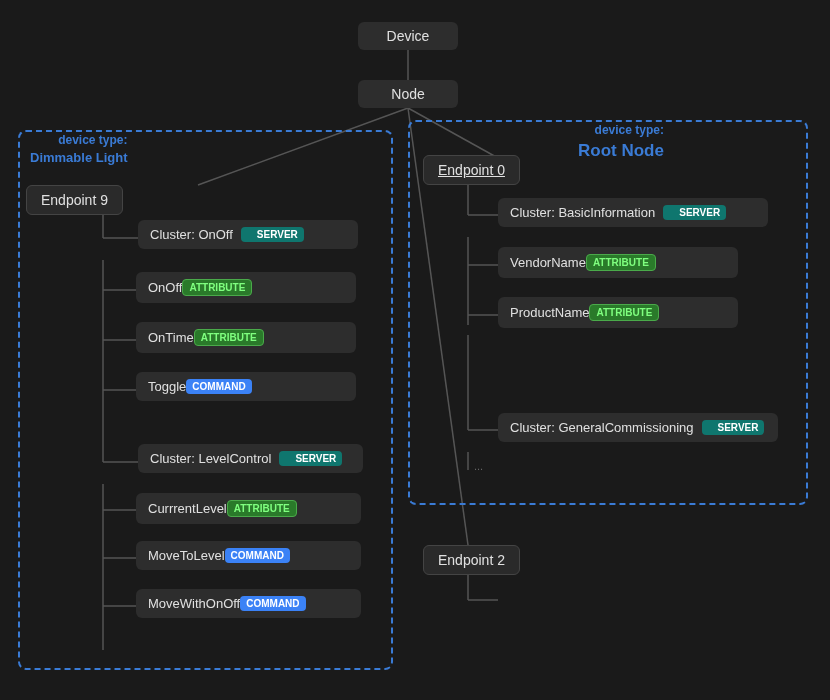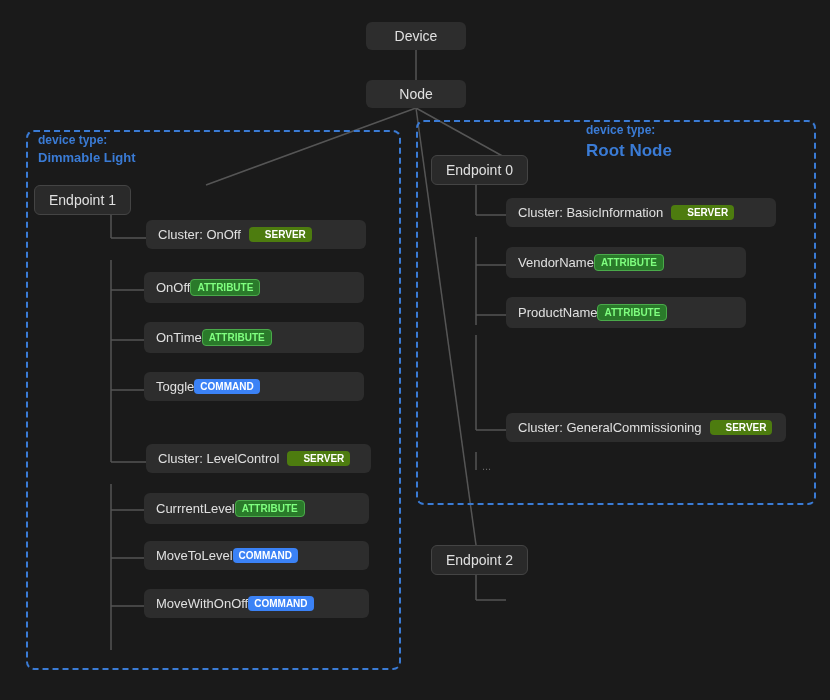--- a/index.html
+++ b/index.html
@@ -7,23 +7,24 @@
       background: #1a1a1a;
       font-family: 'Segoe UI', Arial, sans-serif;
       width: 830px;
       height: 700px;
       overflow: hidden;
       position: relative;
     }
 
     .diagram {
       position: absolute;
-      top: 0; left: 16px;
+      top: 0; left: 8px;
       width: 752px;
       height: 700px;
+      text-align: right;
     }
 
     
     .node-box {
       position: absolute;
       background: #2d2d2d;
       border-radius: 6px;
       color: #e0e0e0;
       font-size: 14px;
       display: flex;
@@ -83,21 +84,21 @@
 
     
     .badge {
       border-radius: 4px;
       font-size: 10px;
       font-weight: bold;
       padding: 2px 6px;
       white-space: nowrap;
     }
     .badge-server {
-      background: #4d7c0f;
+      background: #0f766e;
       color: white;
       padding-left: 16px;
     }
     .badge-attribute {
       background: #2a7a2a;
       color: #7fff7f;
       border: 1px solid #4aaa4a;
     }
     .badge-command {
       background: #3b82f6;
@@ -199,21 +200,21 @@
 
   <div class="node-box node-node">Node</div>
 
   <div class="device-type-box" style="left:10px; top:130px; width:375px; height:540px;"></div>
 
   <div class="device-type-label" style="left:22px; top:132px;">
     <span>device type:</span><br>
     <span style="color:#3a7bd5; font-size:13px;">Dimmable Light</span>
   </div>
 
-  <div class="endpoint-label" style="left:18px; top:185px;">Endpoint 1</div>
+  <div class="endpoint-label" style="left:18px; top:185px;">Endpoint 9</div>
 
   <div class="cluster-box" style="left:130px; top:220px; width:220px;">
     <span>Cluster: OnOff</span>
     <span class="badge badge-server">SERVER</span>
   </div>
 
   <div class="item-box" style="left:128px; top:272px; width:220px;">
     <span>OnOff</span>
     <span class="badge badge-attribute">ATTRIBUTE</span>
   </div>
@@ -248,21 +249,21 @@
     <span class="badge badge-command">COMMAND</span>
   </div>
 
   <div class="device-type-box" style="left:400px; top:120px; width:400px; height:385px;"></div>
 
   <div class="device-type-label" style="left:570px; top:122px;">
     <span>device type:</span><br>
     <span style="color:#3a7bd5; font-size:17px;">Root Node</span>
   </div>
 
-  <div class="endpoint-label" style="left:415px; top:155px;">Endpoint 0</div>
+  <div class="endpoint-label" style="left:415px; top:155px;text-decoration:underline;">Endpoint 0</div>
 
   <div class="cluster-box" style="left:490px; top:198px; width:270px;">
     <span>Cluster: BasicInformation</span>
     <span class="badge badge-server">SERVER</span>
   </div>
 
   <div class="item-box" style="left:490px; top:247px; width:240px;">
     <span>VendorName</span>
     <span class="badge badge-attribute">ATTRIBUTE</span>
   </div>

